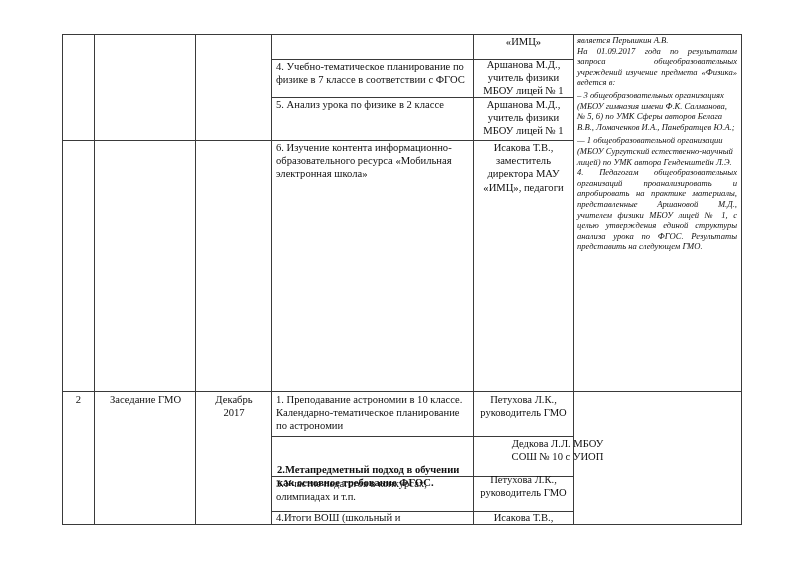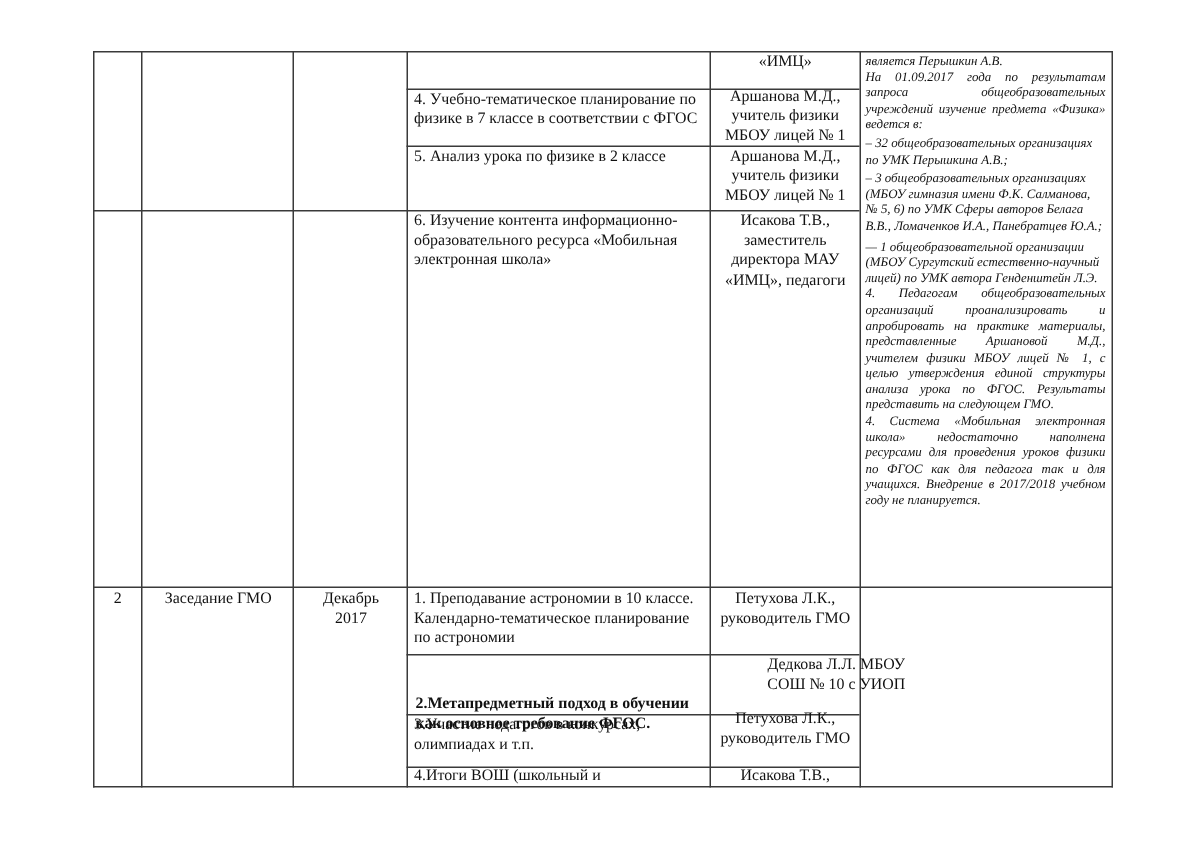--- a/index.html
+++ b/index.html
@@ -44,25 +44,23 @@
 
     <div class="cell" style="left:276px;top:98px;width:194px;">5.  Анализ урока по физике в 2 классе</div>
     <div class="cell c" style="left:474px;top:98px;width:99px;">Аршанова М.Д., учитель физики МБОУ лицей № 1</div>
 
     <div class="cell" style="left:276px;top:141px;width:194px;">6.  Изучение контента информационно-образовательного ресурса «Мобильная электронная школа»</div>
     <div class="cell c" style="left:474px;top:141px;width:99px;">Исакова Т.В., заместитель директора МАУ «ИМЦ», педагоги</div>
 
     <div class="cell note" style="left:577px;top:35px;width:160px;">
       <p>является Перышкин А.В.</p>
       <p>На 01.09.2017 года по результатам запроса общеобразовательных учреждений изучение предмета «Физика» ведется в:</p>
-      <p class="li" style="margin-top:2px;">–    32 общеобразовательных организациях по УМК Перышкина А.В.;</p>
       <p class="li" style="margin-top:2px;">–    3 общеобразовательных организациях (МБОУ гимназия имени Ф.К. Салманова, № 5, 6) по УМК Сферы авторов Белага В.В., Ломаченков И.А., Панебратцев Ю.А.;</p>
       <p class="li" style="margin-top:3px;">—    1 общеобразовательной организации (МБОУ Сургутский естественно-научный лицей) по УМК автора Генденштейн Л.Э.</p>
       <p>4. Педагогам общеобразовательных организаций проанализировать и апробировать на практике материалы, представленные Аршановой М.Д., учителем физики МБОУ лицей № 1, с целью утверждения единой структуры анализа урока по ФГОС. Результаты представить на следующем ГМО.</p>
-      <p>4. Система «Мобильная электронная школа» недостаточно наполнена ресурсами для проведения уроков физики по ФГОС как для педагога так и для учащихся. Внедрение в 2017/2018 учебном году не планируется.</p>
     </div>
 
     <div class="cell c" style="left:63px;top:393px;width:31px;">2</div>
     <div class="cell c" style="left:96px;top:393px;width:99px;">Заседание ГМО</div>
     <div class="cell c" style="left:206px;top:393px;width:56px;">Декабрь 2017</div>
 
     <div class="cell" style="left:276px;top:393px;width:194px;">1. Преподавание астрономии в 10 классе. Календарно-тематическое планирование по астрономии</div>
     <div class="cell c" style="left:474px;top:393px;width:99px;">Петухова Л.К., руководитель ГМО</div>
 
     <div class="cell" style="left:277px;top:463px;width:194px;font-weight:bold;">2.Метапредметный подход в обучении как основное требование ФГОС.</div>

